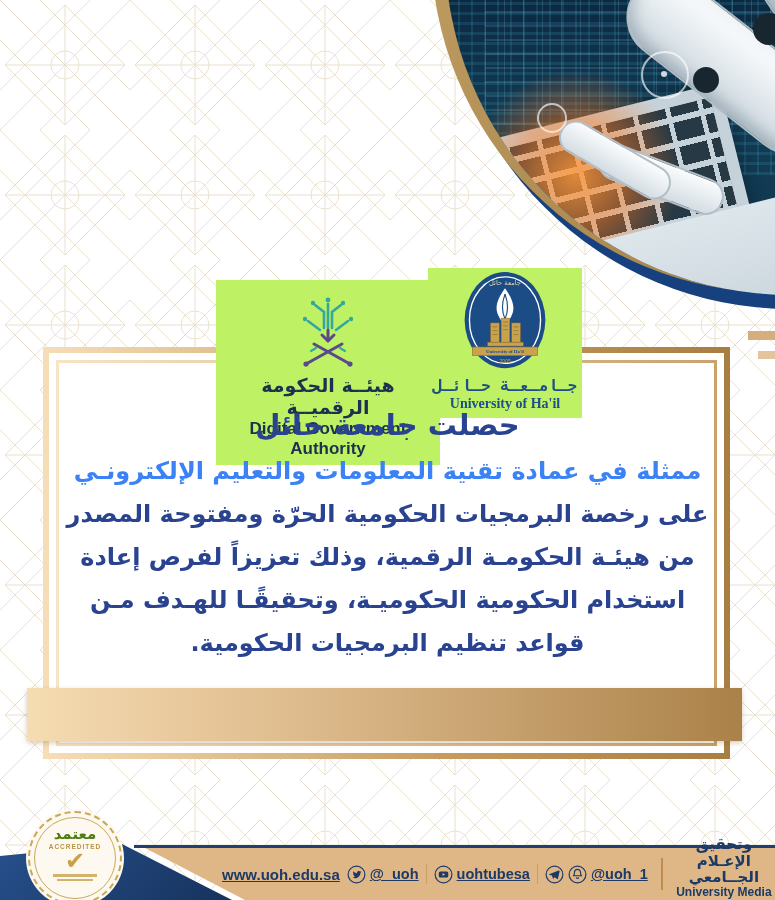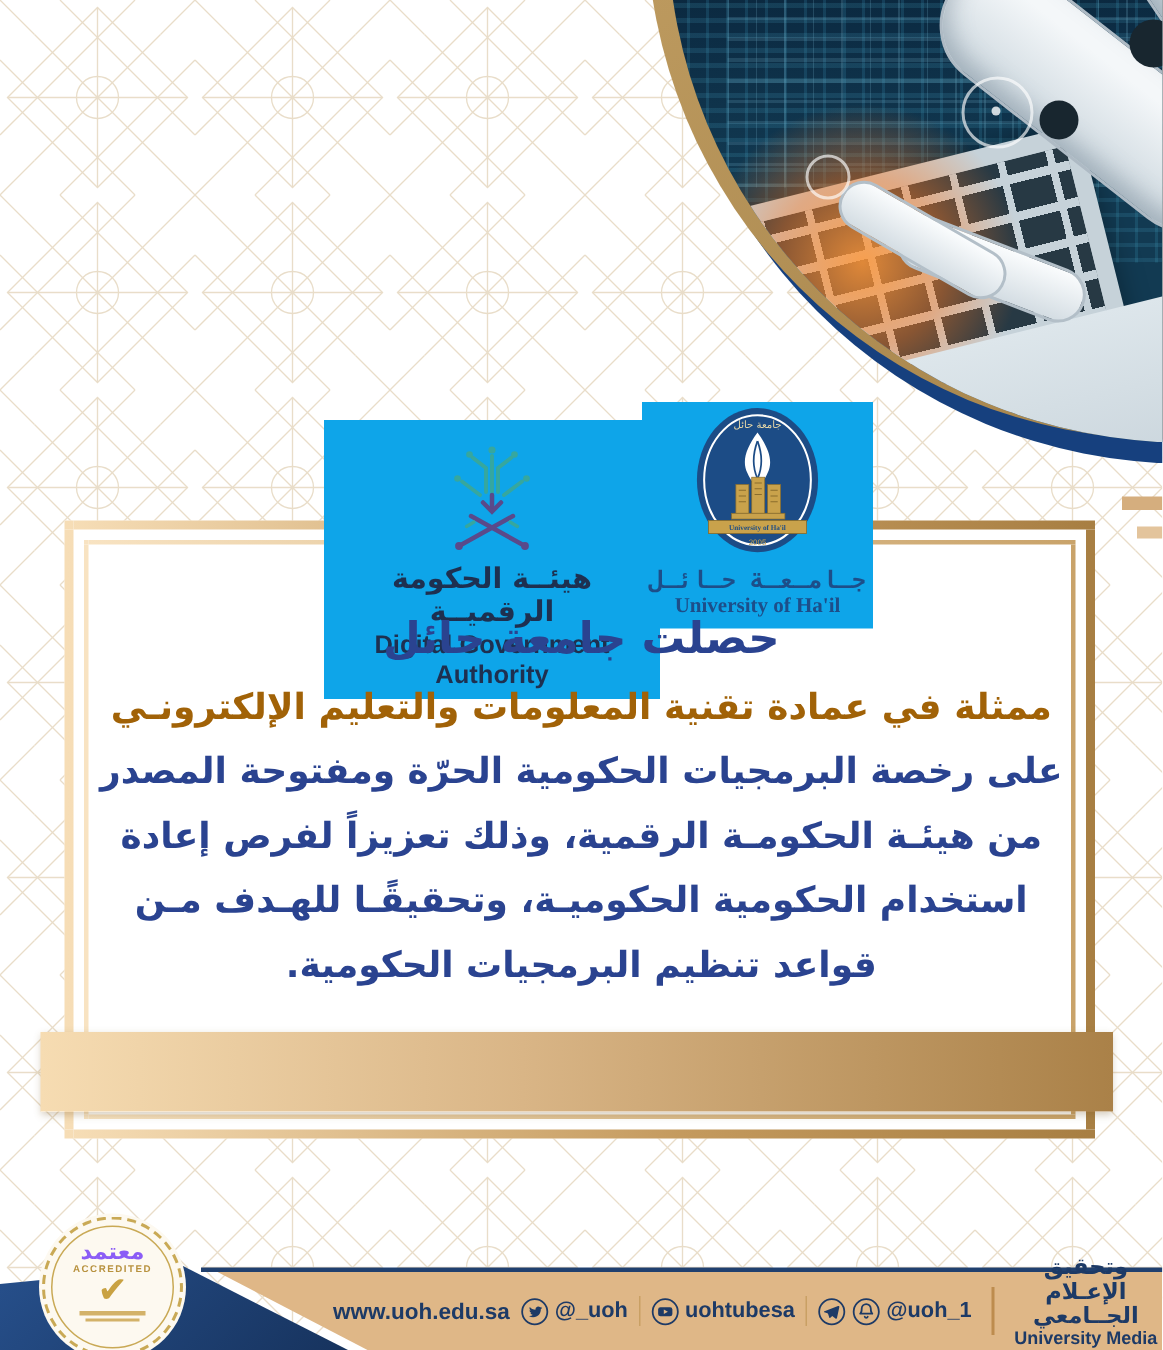--- a/index.html
+++ b/index.html
@@ -43,21 +43,21 @@
   .joint{position:absolute;border-radius:50%;background:#18262f;}
   .j1{left:248px;top:462px;width:26px;height:26px;}
   .j2{left:308px;top:408px;width:32px;height:32px;}
   .ring{position:absolute;border:2px solid rgba(255,255,255,.65);border-radius:50%;}
   .rg1{left:92px;top:498px;width:26px;height:26px;}
   .rg2{left:196px;top:446px;width:44px;height:44px;}
   .rg2::after{content:"";position:absolute;left:18px;top:18px;width:6px;height:6px;border-radius:50%;
               background:rgba(255,255,255,.8);}
 
   
-  .logo-block{z-index:6;text-align:center;background:#0ea5e9;}
+  .logo-block{z-index:6;text-align:center;background:#bef264;}
   .logo-dga{left:216px;top:280px;width:212px;padding:4px 6px 6px;}
   .logo-uoh{left:428px;top:268px;width:146px;padding:4px 4px 6px;}
   .dga-ar{font-size:19px;font-weight:bold;color:#1e3050;direction:rtl;margin-top:2px;
           font-family:"DejaVu Sans",sans-serif;}
   .dga-en{font-size:17px;font-weight:bold;color:#1e3050;margin-top:1px;}
   .uoh-ar{font-size:16px;font-weight:bold;color:#1d4e89;direction:rtl;letter-spacing:1px;
           font-family:Liberation Mono, monospace;}
   .uoh-en{font-size:14px;font-weight:bold;color:#1d4e89;font-family:"Liberation Serif",serif;}
 
   
@@ -66,50 +66,50 @@
 
   
   .frame-outer{left:43px;top:347px;width:675px;height:400px;background:#fff;z-index:5;
                border:6px solid;border-image:linear-gradient(90deg,#f6ddb6,#c49a5e 60%,#a87f43) 1;}
   .frame-inner{left:56px;top:360px;width:655px;height:380px;z-index:5;
                border:3px solid;border-image:linear-gradient(90deg,#f8e3c2,#c9a36a) 1;}
   .announce{left:60px;top:408px;width:655px;z-index:6;text-align:center;direction:rtl;
             font-family:"DejaVu Sans",sans-serif;}
   .announce .title{font-size:29px;font-weight:bold;color:#2a4390;margin-bottom:8px;}
   .announce .line{font-size:24px;font-weight:bold;color:#2a4390;line-height:43px;}
-  .announce .line.gold{color:#a16207;}
+  .announce .line.gold{color:#3b82f6;}
 
   
   .gold-banner{left:27px;top:688px;width:715px;height:53px;z-index:7;
                background:linear-gradient(90deg,#f6dcb2,#d9b586 45%,#aa8148);
                box-shadow:0 2px 5px rgba(120,90,40,.3);}
 
   
   .footer-line{left:134px;top:845px;width:641px;height:3px;background:#20406f;z-index:8;}
   .footer-tan{left:0;top:848px;width:775px;height:52px;z-index:8;background:#dfb787;
               clip-path:polygon(145px 0,775px 0,775px 52px,245px 52px);}
   .footer-wedge{left:0;top:840px;width:260px;height:60px;z-index:9;
                 background:linear-gradient(135deg,#27508c,#153059);
                 clip-path:polygon(0 16px,122px 4px,232px 60px,0 60px);}
   .social-row{left:222px;top:853px;width:550px;height:42px;z-index:10;display:flex;
               align-items:center;justify-content:flex-end;gap:7px;color:#1d3a66;}
-  .social-item{display:flex;align-items:center;gap:4px;font-weight:bold;font-size:14.5px;color:#1d3a66;}
+  .social-item{display:flex;align-items:center;gap:4px;font-weight:bold;font-size:14.5px;color:#1d3a66;text-decoration:underline;}
   .website{font-size:15px;font-weight:bold;}
   .sep{width:2px;height:20px;background:#c9a064;}
   .sep-strong{width:4px;height:32px;background:#bd8c4e;margin:0 6px;}
   .dept{text-align:center;direction:rtl;line-height:1.1;}
   .dept-ar{font-size:15px;font-weight:bold;color:#1d3a66;font-family:"DejaVu Sans",sans-serif;}
   .dept-en{font-size:12px;font-weight:bold;color:#1d3a66;font-family:"Liberation Sans",sans-serif;}
 
   
   .acc-badge{left:28px;top:811px;width:90px;height:90px;border-radius:50%;z-index:11;
              background:#fdf9f0;border:2px dashed #c9a955;box-shadow:0 0 0 2px #fdf9f0;}
   .acc-inner{position:absolute;left:4px;top:4px;right:4px;bottom:4px;border:1.5px solid #c9a955;
              border-radius:50%;text-align:center;overflow:hidden;}
-  .acc-ar{font-size:15px;font-weight:bold;color:#8b5cf6;margin-top:7px;direction:rtl;
+  .acc-ar{font-size:15px;font-weight:bold;color:#4d7c0f;margin-top:7px;direction:rtl;
           font-family:"DejaVu Sans",sans-serif;}
   .acc-en{font-size:6.5px;font-weight:bold;color:#b8923f;letter-spacing:1px;}
   .acc-check{font-size:24px;font-weight:bold;color:#c9a243;line-height:22px;}
   .acc-bar{height:2.5px;background:#d3b269;margin:2px auto 0;}
 
   .icon-circle{display:inline-block;vertical-align:middle;}
 </style>
 </head>
 <body>
 

